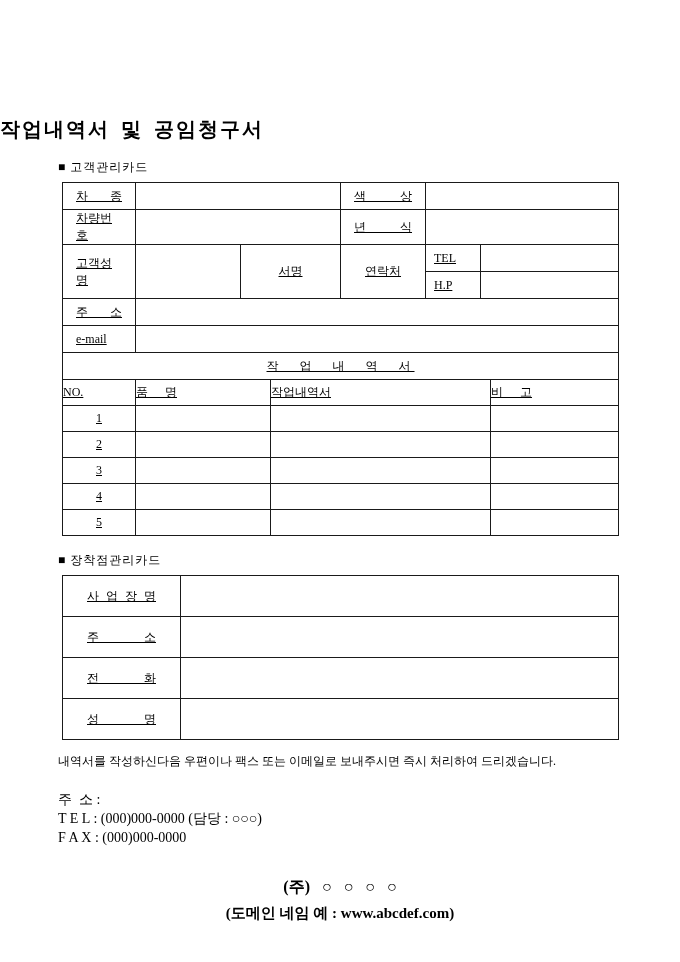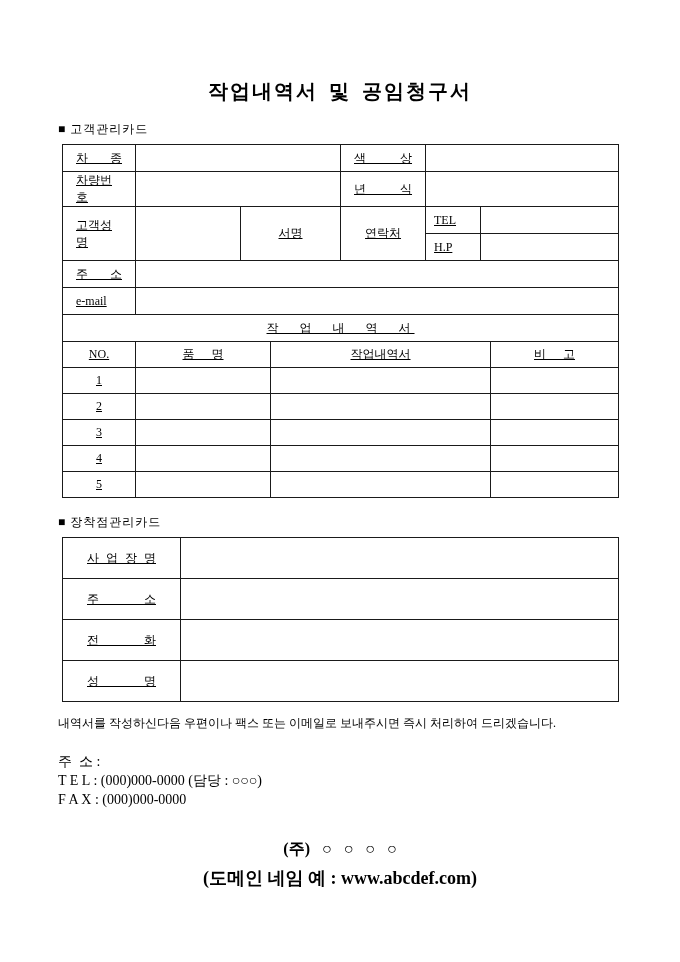--- a/index.html
+++ b/index.html
@@ -6,22 +6,21 @@
   html, body { margin: 0; padding: 0; }
   body {
     width: 680px; height: 962px;
     background: #ffffff;
     color: #000;
     font-family: "Liberation Serif", "DejaVu Serif", serif;
   }
   .page { position: relative; width: 680px; height: 962px; overflow: hidden; }
 
   .title {
-    padding-top: 78px;
-    text-align: center;
+    padding-top: 116px;
     font-size: 20px;
     font-weight: bold;
     letter-spacing: 2px;
     word-spacing: 4px;
   }
 
   .section-header {
     margin: 16px 0 6px 58px;
     font-size: 12px;
     letter-spacing: 1px;
@@ -61,21 +60,21 @@
   }
   .c  { text-align: center; }
   .pl { padding-left: 8px; }
 
   .wtitle {
     text-align: center;
     letter-spacing: 4px;
     word-spacing: 10px;
   }
   .th {
-    text-align: center;
+    text-align: left;
     word-spacing: 14px;
   }
 
   .footer-note {
     margin: 13px 8px 0 58px;
     font-size: 12px;
   }
   .footer-line {
     margin-left: 58px;
     font-size: 14px;
@@ -87,21 +86,21 @@
   .company-line {
     margin-top: 30px;
     text-align: center;
     font-size: 16px;
     font-weight: bold;
     word-spacing: 8px;
   }
   .domain-line {
     margin-top: 6px;
     text-align: center;
-    font-size: 18px;
+    font-size: 15px;
     font-weight: bold;
   }
 </style>
 </head>
 <body>
 
 <div class="page">
 
   <div class="title">작업내역서 및 공임청구서</div>
 

